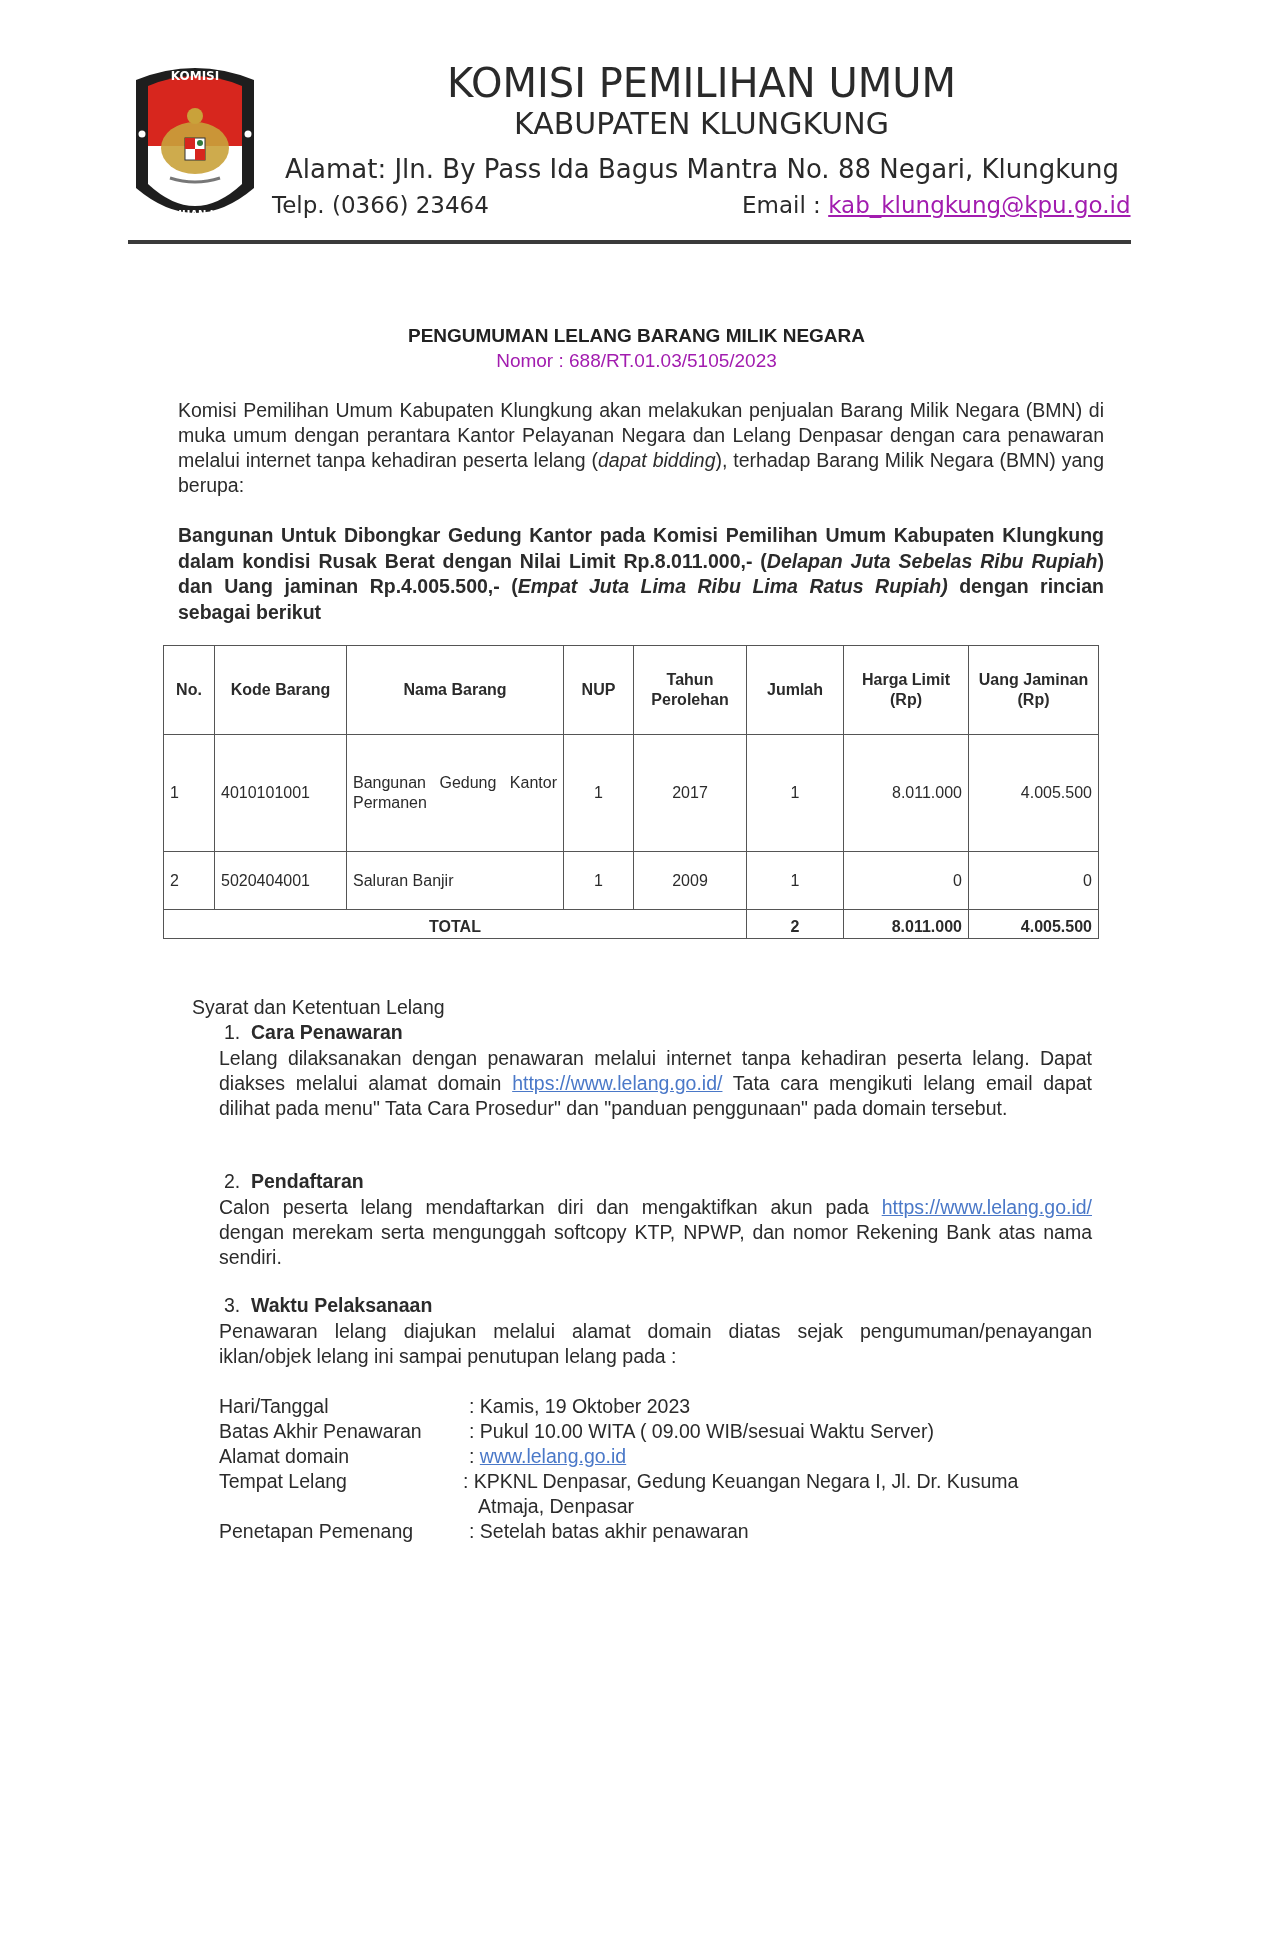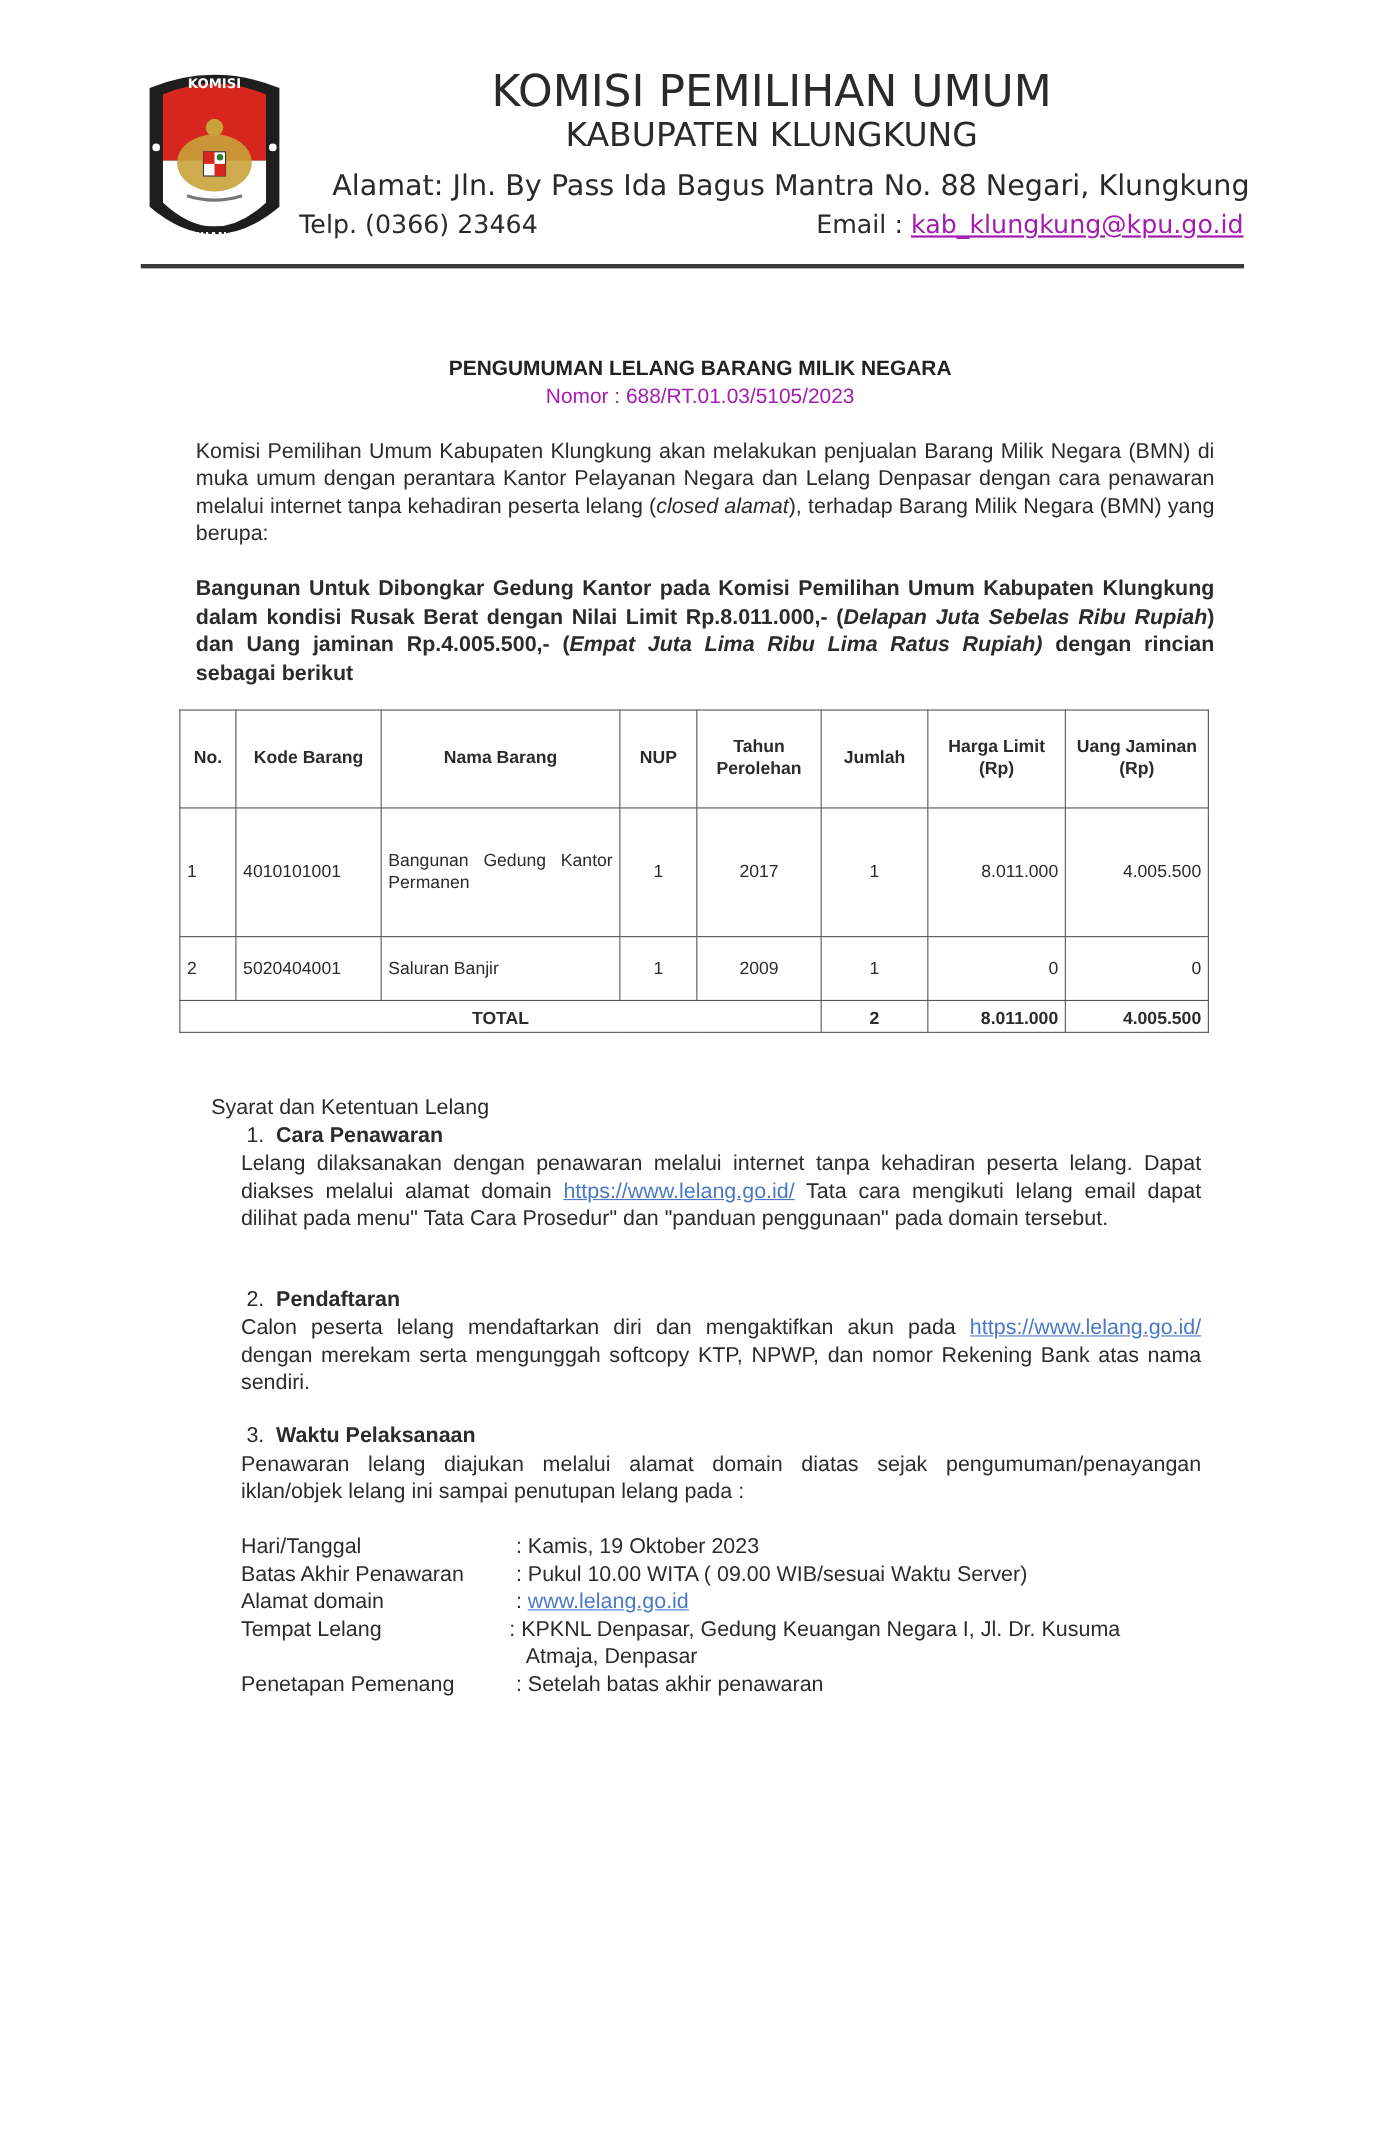--- a/index.html
+++ b/index.html
@@ -6,21 +6,21 @@
   body { width: 1273px; height: 1948px; position: relative; overflow: hidden;
          font-family: "Liberation Sans", sans-serif; color: #2b2b2b; }
   .abs { position: absolute; }
 
   
   .logo { left: 130px; top: 66px; width: 130px; height: 160px; }
   .kop-title { font-family: "DejaVu Sans", sans-serif; font-weight: normal; color: #2a2a2a;
                letter-spacing: 0; white-space: nowrap; }
   .kop1 { left: 0; width: 1273px; top: 60px; text-align: center; font-size: 40px; padding-left: 130px; box-sizing: border-box;}
   .kop2 { left: 0; width: 1273px; top: 106px; text-align: center; font-size: 30px; padding-left: 130px; box-sizing: border-box;}
-  .kop3 { left: 285px; top: 154px; font-size: 26px; margin-left: 17px; }
+  .kop3 { left: 285px; top: 154px; font-size: 26px; }
   .kop-tel { left: 272px; top: 192px; font-size: 23px; }
   .kop-email { left: 742px; top: 192px; font-size: 23px; }
   .kop-email a { color: #a21caf; text-decoration: underline; }
   .rule { left: 128px; top: 240px; width: 1003px; height: 4px; background: #3a3a3a; }
 
   
   .doc-title { left: 0; width: 1273px; top: 325px; text-align: center; font-size: 19px; font-weight: bold; color: #222; }
   .doc-nomor { left: 0; width: 1273px; top: 350px; text-align: center; font-size: 19px; color: #a21caf; }
 
   .para { left: 178px; width: 926px; font-size: 19.5px; line-height: 25px; text-align: justify; color: #2b2b2b; }
@@ -89,21 +89,21 @@
 <div class="abs kop-title kop-tel">Telp. (0366) 23464</div>
 <div class="abs kop-title kop-email">
   <span>Email : </span><a>kab_klungkung@kpu.go.id</a>
 </div>
 <div class="abs rule"></div>
 
 <div class="abs doc-title">PENGUMUMAN LELANG BARANG MILIK NEGARA</div>
 <div class="abs doc-nomor">Nomor : 688/RT.01.03/5105/2023</div>
 
 <div class="abs para intro">
-  <span>Komisi Pemilihan Umum Kabupaten Klungkung akan melakukan penjualan Barang Milik Negara (BMN) di muka umum dengan perantara Kantor Pelayanan Negara dan Lelang Denpasar dengan cara penawaran melalui internet tanpa kehadiran peserta lelang (</span><i>closed alamat</i><span>), terhadap Barang Milik Negara (BMN) yang berupa:</span>
+  <span>Komisi Pemilihan Umum Kabupaten Klungkung akan melakukan penjualan Barang Milik Negara (BMN) di muka umum dengan perantara Kantor Pelayanan Negara dan Lelang Denpasar dengan cara penawaran melalui internet tanpa kehadiran peserta lelang (</span><i>dapat bidding</i><span>), terhadap Barang Milik Negara (BMN) yang berupa:</span>
 </div>
 
 <div class="abs para bold-para">
   <span>Bangunan Untuk Dibongkar Gedung Kantor  pada Komisi Pemilihan Umum Kabupaten Klungkung dalam kondisi Rusak Berat dengan Nilai Limit Rp.8.011.000,- (</span><i>Delapan Juta Sebelas Ribu Rupiah</i><span>) dan Uang jaminan Rp.4.005.500,- (</span><i>Empat Juta Lima Ribu Lima Ratus Rupiah)</i><span> dengan rincian sebagai berikut</span>
 </div>
 
 <table class="bmn">
   <tbody>
       <tr class="h-head">
     <th class="c-no">No.</th>

